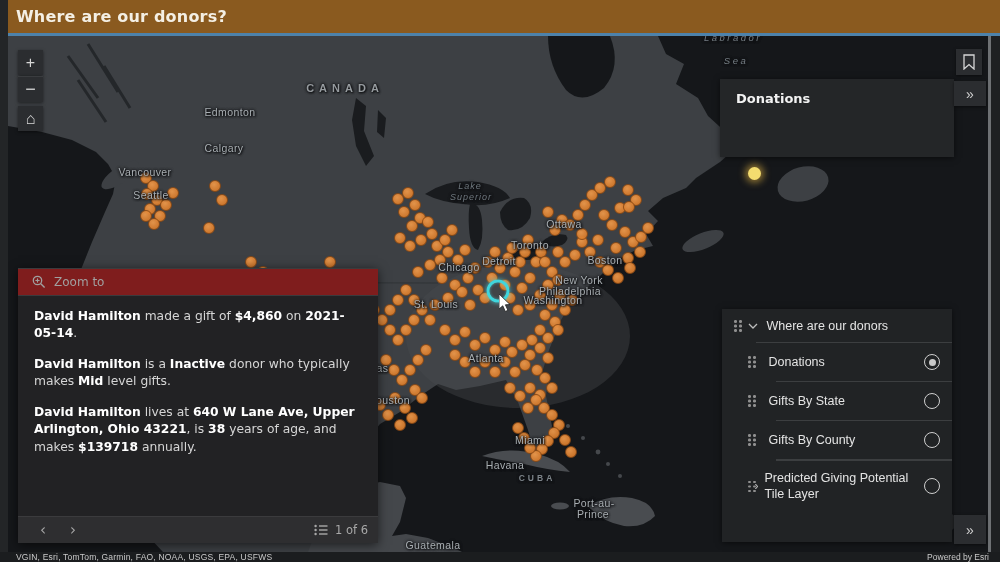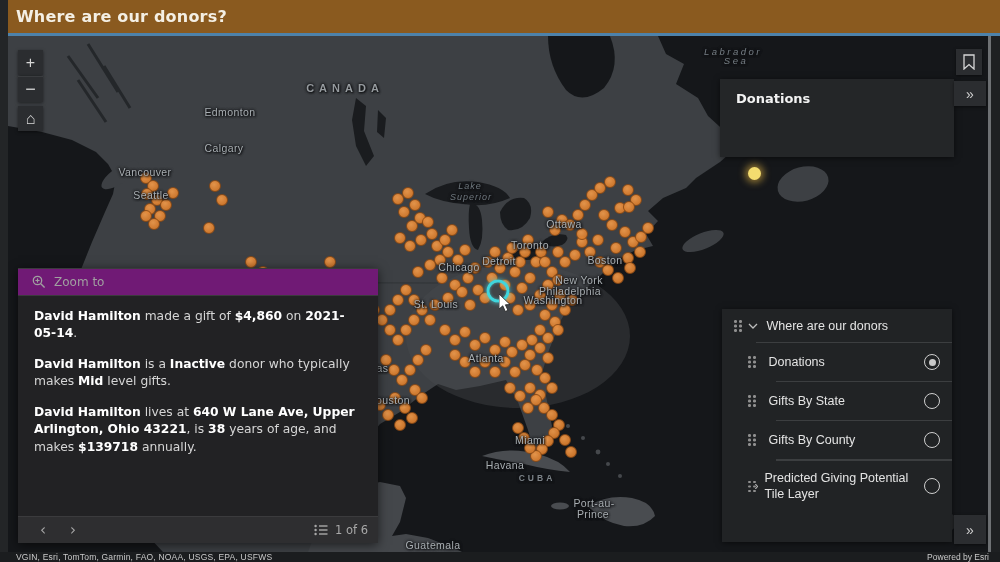--- a/index.html
+++ b/index.html
@@ -54,21 +54,21 @@
                   border-left:9px solid #242628;}
   
   .popup{position:absolute;left:10px;top:232px;width:360px;height:275px;background:#222224;
          z-index:20;box-shadow:0 2px 10px rgba(0,0,0,.6);display:flex;flex-direction:column;
          font-family:"DejaVu Sans","Liberation Sans",sans-serif;}
   .pp-header{background:#2e2e30;display:flex;align-items:flex-start;padding:9px 10px 7px 16px;}
   .pp-title{color:#ffffff;font-size:14.5px;font-weight:700;line-height:1.25;flex:1;}
   .pp-actions{display:flex;align-items:center;gap:18px;padding-top:4px;margin-left:6px;}
   .pp-actions .icon{color:#a2a2a2;cursor:pointer;display:flex;}
   .pp-close{color:#a2a2a2;font-size:13px;cursor:pointer;}
-  .pp-zoomto{background:#701a75;border-top:1px solid #3b3b3d;border-bottom:1px solid #3b3b3d;
+  .pp-zoomto{background:#7f1d1d;border-top:1px solid #3b3b3d;border-bottom:1px solid #3b3b3d;
              color:#a0a0a0;font-size:12px;display:flex;align-items:center;gap:8px;
              padding:6px 0 6px 14px;cursor:pointer;}
   .pp-body{flex:1;padding:12px 16px 0 16px;color:#d6d6d6;font-size:12.3px;line-height:1.42;overflow:hidden;}
   .pp-body p{margin:0 0 13px 0;}
   .pp-body b{color:#ffffff;}
   .pp-footer{background:#2e2e30;border-top:1px solid #3b3b3d;height:26px;display:flex;
              align-items:center;padding:0 10px;}
   .pp-nav{color:#a8a8a8;font-size:15px;width:30px;text-align:center;cursor:pointer;line-height:1;}
   .pp-count{margin-left:auto;display:flex;align-items:center;gap:7px;color:#a8a8a8;font-size:11.5px;}
   
@@ -343,21 +343,21 @@
         <div class="dot" style="left: 394px; top: 344px;"></div>
         <div class="dot" style="left: 402px; top: 334px;"></div>
         <div class="dot" style="left: 410px; top: 324px;"></div>
         <div class="dot" style="left: 418px; top: 314px;"></div>
         <div class="dot" style="left: 407px; top: 354px;"></div>
         <div class="dot" style="left: 414px; top: 362px;"></div>
       </div>
     <div class="sel-ring" id="selring" style="left: 490px; top: 255px;"></div>
     <div id="mlabels">
         <span class="mlabel country" style="left: 337px; top: 52px;">CANADA</span>
-        <span class="mlabel water" style="left: 725px; top: 15px;">Labrador</span>
+        <span class="mlabel water" style="left: 725px; top: 1px;">Labrador</span>
         <span class="mlabel water" style="left: 728px; top: 24px;">Sea</span>
         <span class="mlabel water-sm" style="left: 462px; top: 150px;">Lake</span>
         <span class="mlabel water-sm" style="left: 463px; top: 161px;">Superior</span>
         <span class="mlabel city" style="left: 222px; top: 76px;">Edmonton</span>
         <span class="mlabel city" style="left: 216px; top: 112px;">Calgary</span>
         <span class="mlabel city" style="left: 137px; top: 136px;">Vancouver</span>
         <span class="mlabel city" style="left: 143px; top: 159px;">Seattle</span>
         <span class="mlabel city" style="left: 556px; top: 188px;">Ottawa</span>
         <span class="mlabel city" style="left: 522px; top: 209px;">Toronto</span>
         <span class="mlabel city" style="left: 491px; top: 225px;">Detroit</span>

